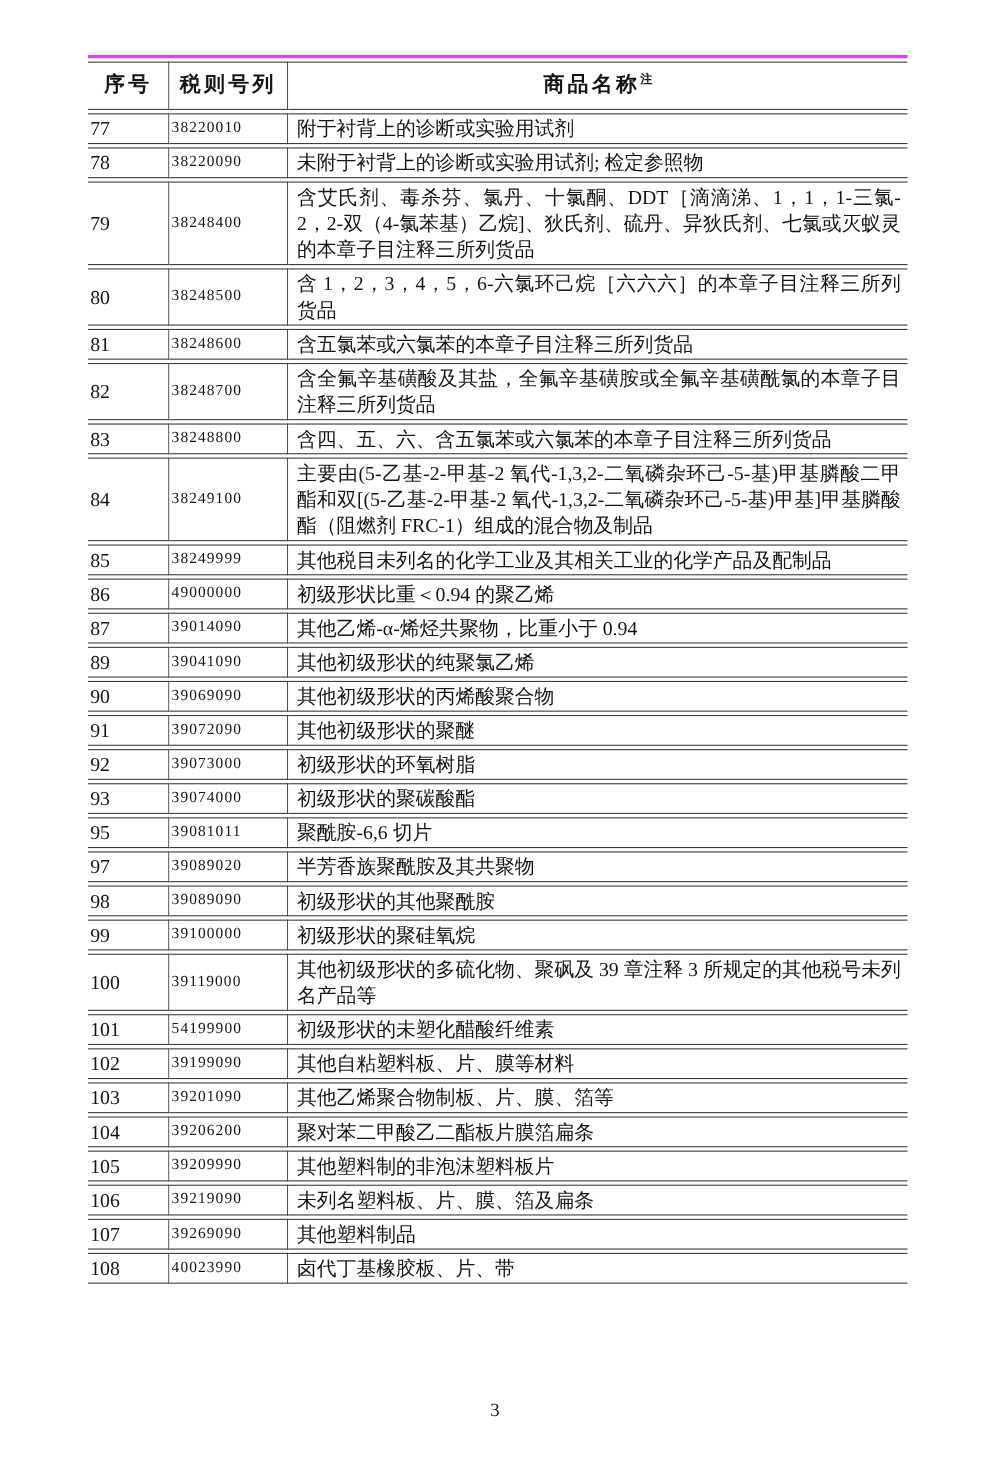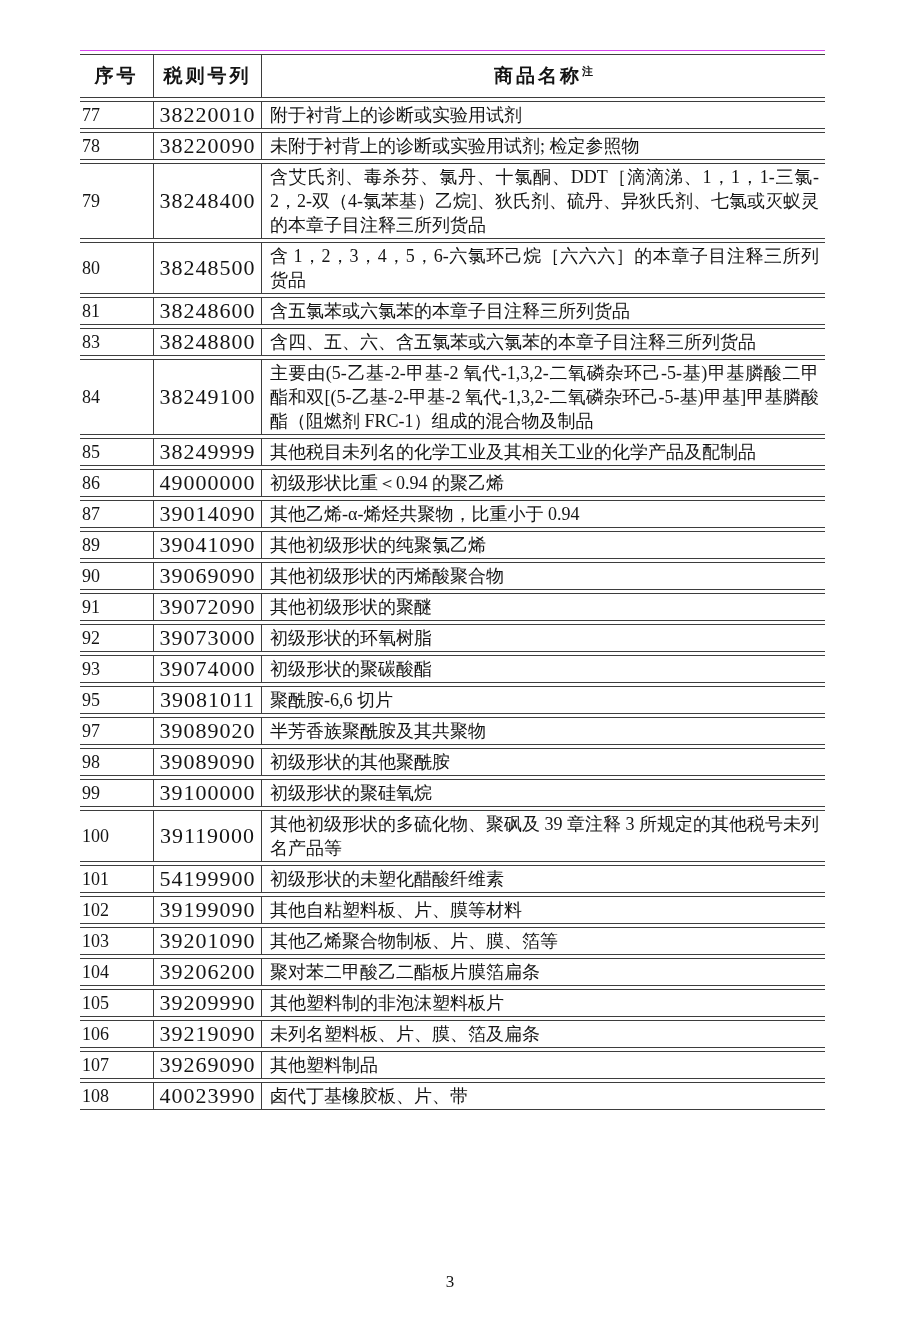--- a/index.html
+++ b/index.html
@@ -10,21 +10,21 @@
     font-family:"Liberation Serif","DejaVu Serif",serif;
     color:#141414;
     overflow:hidden;
   }
   table.tariff{
     position:absolute;
     left:80px;top:50px;
     width:745px;
     border-collapse:separate;
     border-spacing:0 3px;
-    border-top:1px solid #d946ef;
+    border-top:3px solid #d946ef;
     table-layout:fixed;
   }
   th,td{
     border-top:1px solid #3d3d3d;
     border-bottom:1px solid #3d3d3d;
     font-size:18px;
     line-height:24px;
     padding:1px 2px;
     vertical-align:middle;
     background:#ffffff;
@@ -39,21 +39,21 @@
   }
   th sup{
     font-size:11px;
     letter-spacing:0;
     vertical-align:super;
     line-height:0;
   }
   col.c0{width:74px;}
   col.c1{width:108px;}
   td.c0{text-align:left;border-right:1px solid #3d3d3d;}
-  td.c1{text-align:center;border-right:1px solid #3d3d3d;letter-spacing:1px;font-size:22px;}
+  td.c1{border-right:1px solid #3d3d3d;letter-spacing:1px;font-size:14px;}
   th.h0,th.h1{border-right:1px solid #3d3d3d;}
   td.c2{
     text-align:justify;
     padding-left:8px;
     padding-right:6px;
     word-break:break-all;
   }
   .page-number{
     position:absolute;
     top:1272px;left:0;
@@ -101,20 +101,25 @@
           <td class="c0">80</td>
           <td class="c1">38248500</td>
           <td class="c2">含 1，2，3，4，5，6-六氯环己烷［六六六］的本章子目注释三所列货品</td>
         </tr>
         <tr>
           <td class="c0">81</td>
           <td class="c1">38248600</td>
           <td class="c2">含五氯苯或六氯苯的本章子目注释三所列货品</td>
         </tr>
         <tr>
+          <td class="c0">82</td>
+          <td class="c1">38248700</td>
+          <td class="c2">含全氟辛基磺酸及其盐，全氟辛基磺胺或全氟辛基磺酰氯的本章子目注释三所列货品</td>
+        </tr>
+        <tr>
           <td class="c0">83</td>
           <td class="c1">38248800</td>
           <td class="c2">含四、五、六、含五氯苯或六氯苯的本章子目注释三所列货品</td>
         </tr>
         <tr>
           <td class="c0">84</td>
           <td class="c1">38249100</td>
           <td class="c2">主要由(5-乙基-2-甲基-2 氧代-1,3,2-二氧磷杂环己-5-基)甲基膦酸二甲酯和双[(5-乙基-2-甲基-2 氧代-1,3,2-二氧磷杂环己-5-基)甲基]甲基膦酸酯（阻燃剂 FRC-1）组成的混合物及制品</td>
         </tr>
         <tr>

